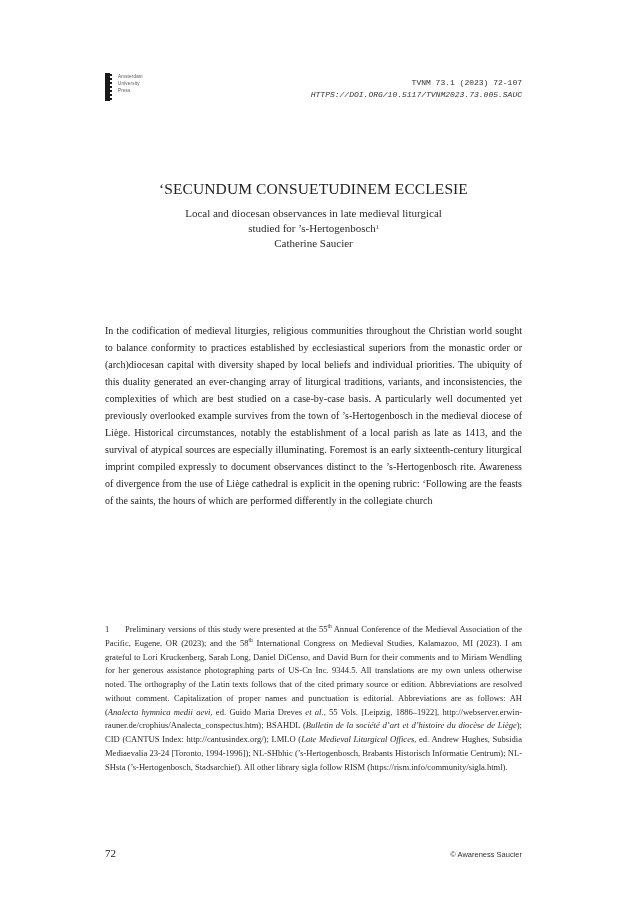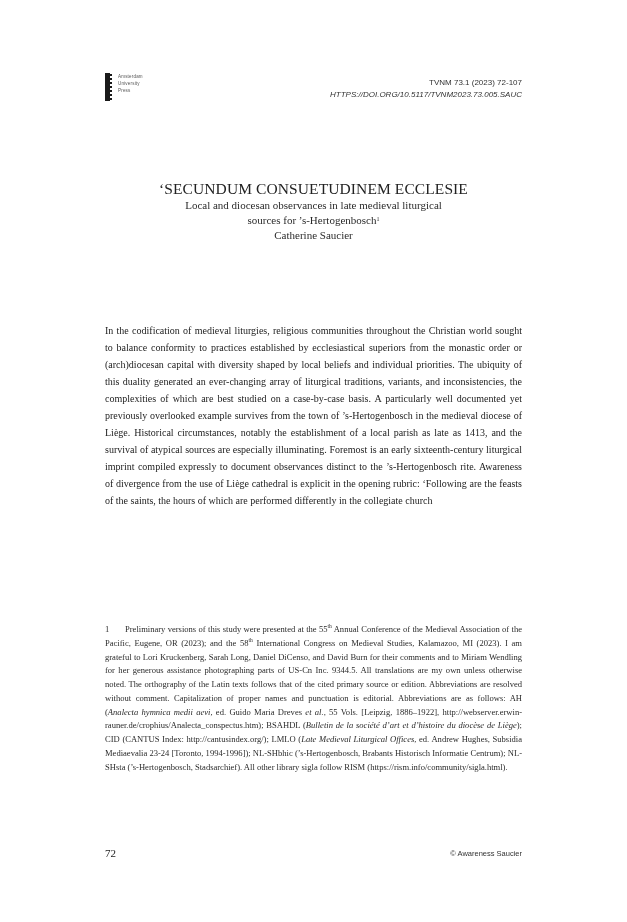--- a/index.html
+++ b/index.html
@@ -2,34 +2,34 @@
 <html><head>
 <meta charset="utf-8">
 <style>
   html, body { margin: 0; padding: 0; background: #ffffff; }
   body { width: 627px; height: 922px; position: relative; overflow: hidden; color: #2b2b2b; font-family: "Liberation Serif", "DejaVu Serif", serif; }
   .logo { position: absolute; left: 105px; top: 73px; display: flex; align-items: flex-start; }
   .logo-mark { width: 5px; height: 28px; background: #1a1a1a; position: relative; }
   .logo-mark::after { content: ""; position: absolute; right: -2px; top: 1px; width: 2px; height: 26px;
     background: repeating-linear-gradient(#1a1a1a 0 2px, transparent 2px 4px); }
   .logo-text { margin-left: 8px; font-family: "Liberation Sans", sans-serif; font-size: 4.5px; line-height: 7px; color: #555; letter-spacing: 0.2px; }
-  .header-right { position: absolute; right: 105px; top: 77px; text-align: right; font-family: Liberation Sans, sans-serif; font-size: 8px; line-height: 12px; color: #333; }
+  .header-right { position: absolute; right: 105px; top: 77px; text-align: right; font-family: Liberation Mono, monospace; font-size: 8px; line-height: 12px; color: #333; }
   .header-right .doi { font-style: italic; }
   .title-block { position: absolute; left: 105px; width: 417px; top: 180px; text-align: center; }
   .title { font-size: 15.5px; line-height: 17px; letter-spacing: 0.1px; color: #222; }
-  .subtitle { font-size: 11px; line-height: 14.5px; margin-top: 1px; color: #2a2a2a; }
+  .subtitle { font-size: 11px; line-height: 14.5px; margin-top: 9px; color: #2a2a2a; }
   .subtitle sup { font-size: 6px; vertical-align: top; position: relative; top: -1px; }
   .author { font-size: 11px; margin-top: 2px; color: #2a2a2a; }
   .body-text { position: absolute; left: 105px; width: 417px; top: 322px; font-size: 10px; line-height: 17px; text-align: justify; color: #222; }
   .body-text p { margin: 0; }
   .footnote { position: absolute; left: 105px; width: 417px; top: 623px; font-size: 8.55px; line-height: 13.75px; text-align: justify; color: #2a2a2a; }
   .footnote .fn-num { display: inline-block; width: 20px; text-indent: 0; }
   .footnote p { margin: 0; }
   .footnote sup { font-size: 5.5px; line-height: 0; }
-  .footer { position: absolute; left: 105px; width: 417px; top: 847px; display: flex; justify-content: space-between; align-items: center; }
+  .footer { position: absolute; left: 105px; width: 417px; top: 847px; display: flex; justify-content: space-between; align-items: flex-end; }
   .page-number { font-size: 11px; color: #222; }
   .copyright { font-family: "Liberation Sans", sans-serif; font-size: 7.5px; color: #333; }
 </style>
 </head>
 <body>
 
 <div class="logo">
   <div class="logo-mark"></div>
   <div class="logo-text">
     <div>Amsterdam</div>
@@ -42,21 +42,21 @@
   <div>TVNM 73.1 (2023) 72-107</div>
   <div class="doi">HTTPS://DOI.ORG/10.5117/TVNM2023.73.005.SAUC</div>
 </div>
 
 <div class="title-block">
   <div class="title">
     <div>‘SECUNDUM CONSUETUDINEM ECCLESIE</div>
   </div>
   <div class="subtitle">
     <div>Local and diocesan observances in late medieval liturgical</div>
-    <div><span>sources for ’s-Hertogenbosch</span><sup>1</sup></div>
+    <div><span>studied for ’s-Hertogenbosch</span><sup>1</sup></div>
   </div>
   <div class="author">Catherine Saucier</div>
 </div>
 
 <div class="body-text">
   <p>In the codification of medieval liturgies, religious communities throughout the Christian world sought to balance conformity to practices established by ecclesiastical superiors from the monastic order or (arch)diocesan capital with diversity shaped by local beliefs and individual priorities. The ubiquity of this duality generated an ever-changing array of liturgical traditions, variants, and inconsistencies, the complexities of which are best studied on a case-by-case basis. A particularly well documented yet previously overlooked example survives from the town of ’s-Hertogenbosch in the medieval diocese of Liège. Historical circumstances, notably the establishment of a local parish as late as 1413, and the survival of atypical sources are especially illuminating. Foremost is an early sixteenth-century liturgical imprint compiled expressly to document observances distinct to the ’s-Hertogenbosch rite. Awareness of divergence from the use of Liège cathedral is explicit in the opening rubric: ‘Following are the feasts of the saints, the hours of which are performed differently in the collegiate church</p>
 </div>
 
 <div class="footnote">
   <p><span class="fn-num">1</span><span>Preliminary versions of this study were presented at the 55</span><sup>th</sup><span> Annual Conference of the Medieval Association of the Pacific, Eugene, OR (2023); and the 58</span><sup>th</sup><span> International Congress on Medieval Studies, Kalamazoo, MI (2023). I am grateful to Lori Kruckenberg, Sarah Long, Daniel DiCenso, and David Burn for their comments and to Miriam Wendling for her generous assistance photographing parts of US-Cn Inc. 9344.5. All translations are my own unless otherwise noted. The orthography of the Latin texts follows that of the cited primary source or edition. Abbreviations are resolved without comment. Capitalization of proper names and punctuation is editorial. Abbreviations are as follows: AH (</span><em>Analecta hymnica medii aevi</em><span>, ed. Guido Maria Dreves </span><em>et al.</em><span>, 55 Vols. [Leipzig, 1886–1922], http://webserver.erwin-rauner.de/crophius/Analecta_conspectus.htm); BSAHDL (</span><em>Bulletin de la société d’art et d’histoire du diocèse de Liège</em><span>); CID (CANTUS Index: http://cantusindex.org/); LMLO (</span><em>Late Medieval Liturgical Offices</em><span>, ed. Andrew Hughes, Subsidia Mediaevalia 23-24 [Toronto, 1994-1996]); NL-SHbhic (’s-Hertogenbosch, Brabants Historisch Informatie Centrum); NL-SHsta (’s-Hertogenbosch, Stadsarchief). All other library sigla follow RISM (https://rism.info/community/sigla.html).</span></p>

